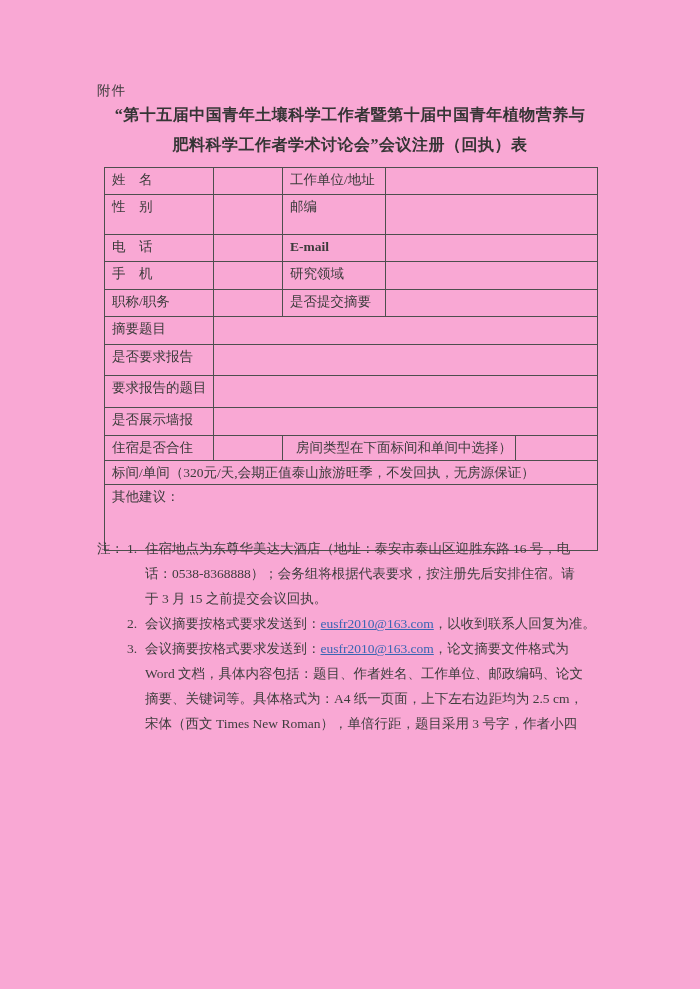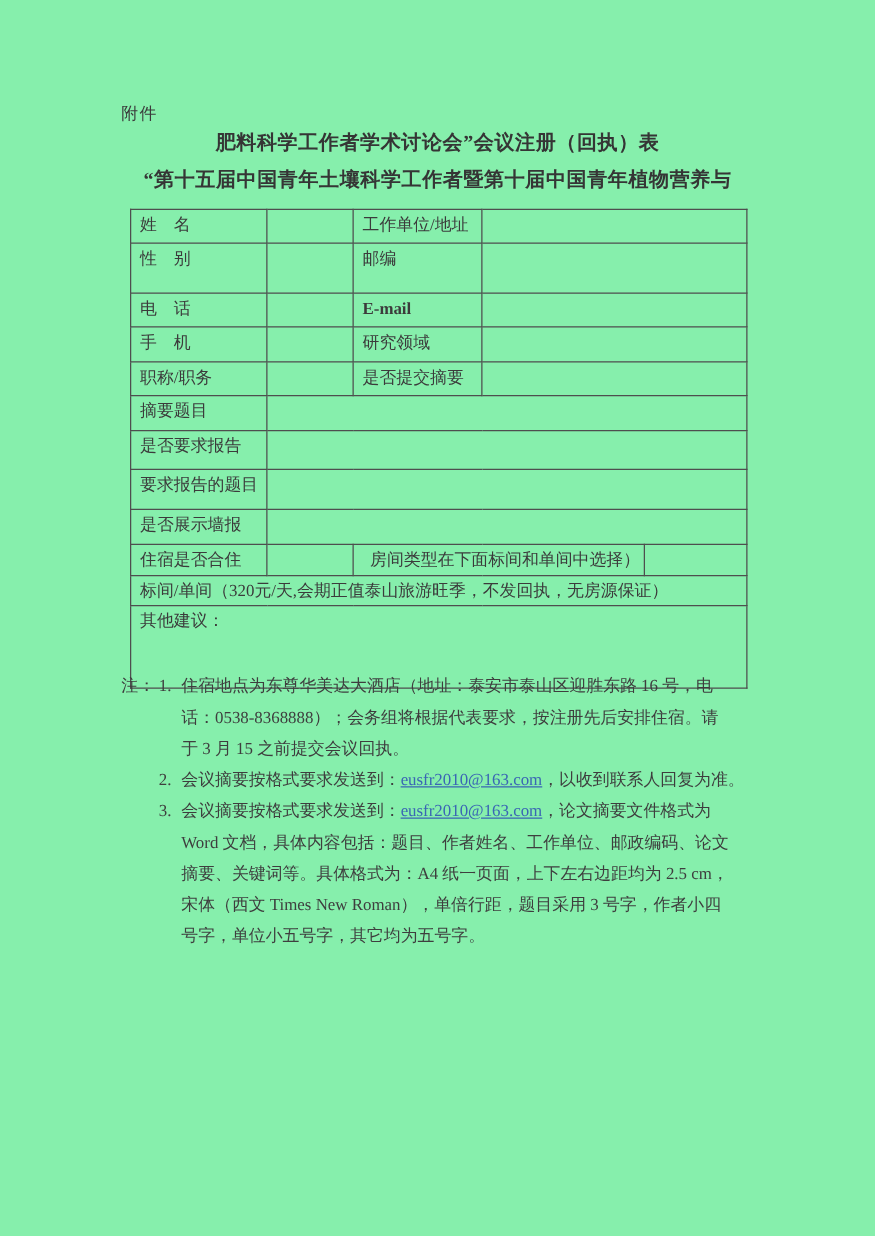--- a/index.html
+++ b/index.html
@@ -1,20 +1,20 @@
 <!DOCTYPE html>
 <html><head>
 <meta charset="utf-8">
 <style>
   html, body { margin: 0; padding: 0; background: #ffffff; }
   .page {
     position: relative;
     width: 700px;
     height: 989px;
-    background: #86efac;
+    background: #f9a8d4;
     font-family: "Liberation Serif", "DejaVu Serif", serif;
     color: #3b3b3b;
     overflow: hidden;
   }
   .attachment {
     position: absolute;
     left: 97px;
     top: 82px;
     font-size: 13.5px;
     letter-spacing: 1px;
@@ -68,22 +68,22 @@
   a.email { color: #3a66b4; text-decoration: underline; cursor: pointer; }
 </style>
 </head>
 <body>
 
 <div class="page">
 
   <div class="attachment">附件</div>
 
   <div class="title">
+    <div>“第十五届中国青年土壤科学工作者暨第十届中国青年植物营养与</div>
     <div>肥料科学工作者学术讨论会”会议注册（回执）表</div>
-    <div>“第十五届中国青年土壤科学工作者暨第十届中国青年植物营养与</div>
   </div>
 
   <table class="reg">
     <colgroup>
       <col style="width:109px">
         <col style="width:69px">
         <col style="width:103px">
         <col style="width:130px">
         <col style="width:82px">
     </colgroup>
@@ -157,16 +157,15 @@
     <div class="note-line cont">于 3 月 15 之前提交会议回执。</div>
     <div class="note-line">
       <span class="np"></span><span class="nn">2.</span><span>会议摘要按格式要求发送到：</span><a class="email">eusfr2010@163.com</a><span>，以收到联系人回复为准。</span>
     </div>
     <div class="note-line">
       <span class="np"></span><span class="nn">3.</span><span>会议摘要按格式要求发送到：</span><a class="email">eusfr2010@163.com</a><span>，论文摘要文件格式为</span>
     </div>
     <div class="note-line cont">Word 文档，具体内容包括：题目、作者姓名、工作单位、邮政编码、论文</div>
     <div class="note-line cont">摘要、关键词等。具体格式为：A4 纸一页面，上下左右边距均为 2.5 cm，</div>
     <div class="note-line cont">宋体（西文 Times New Roman），单倍行距，题目采用 3 号字，作者小四</div>
-    <div class="note-line cont">号字，单位小五号字，其它均为五号字。</div>
   </div>
 
 </div>
 
 </body></html>

